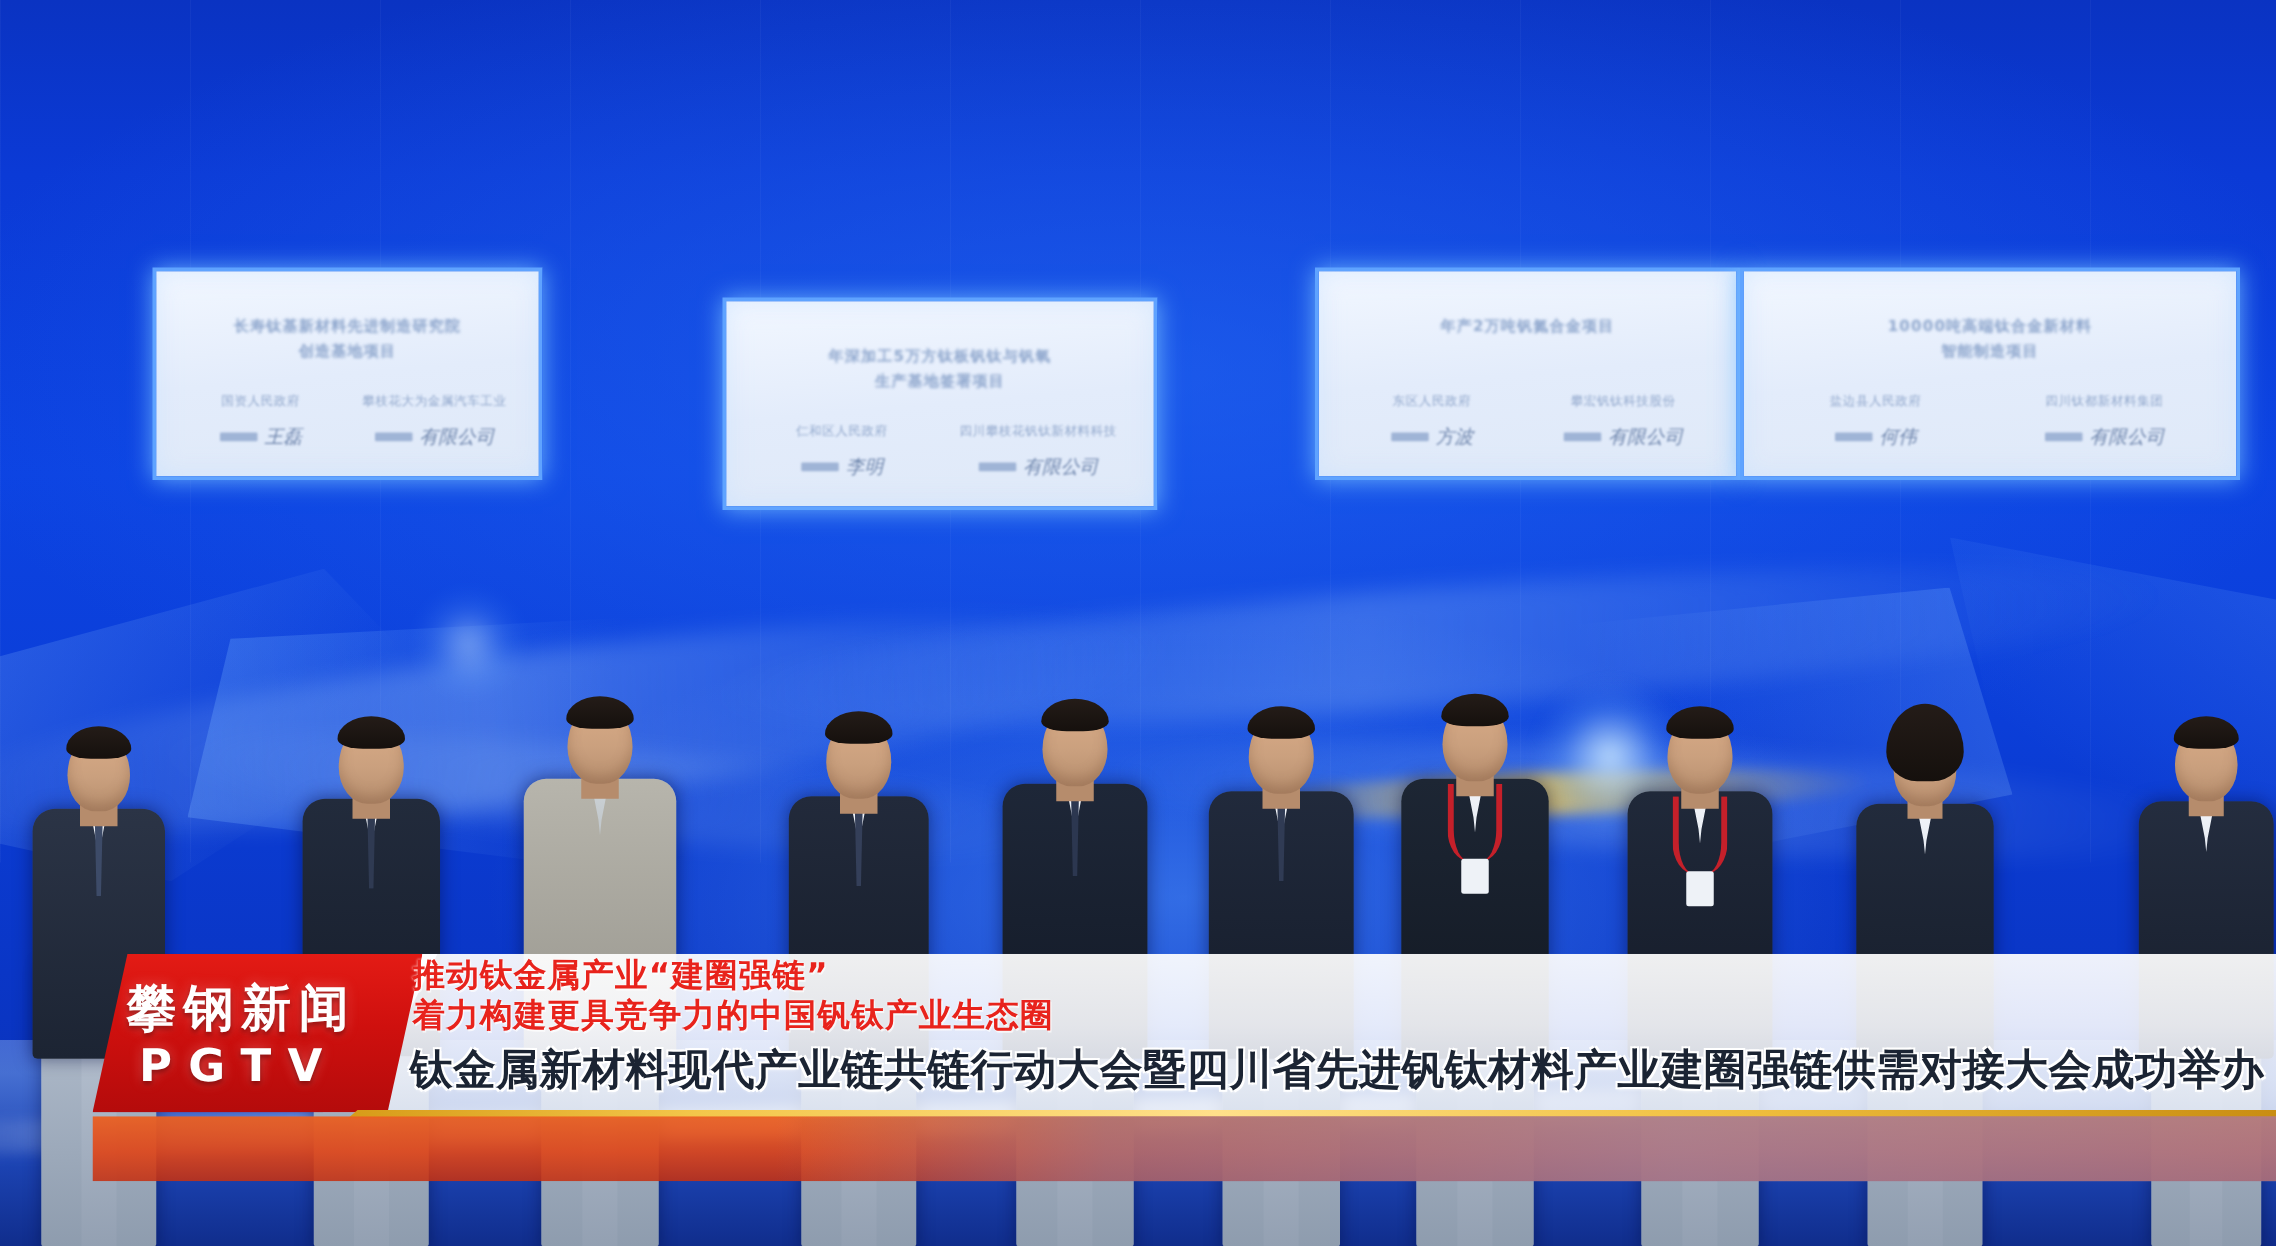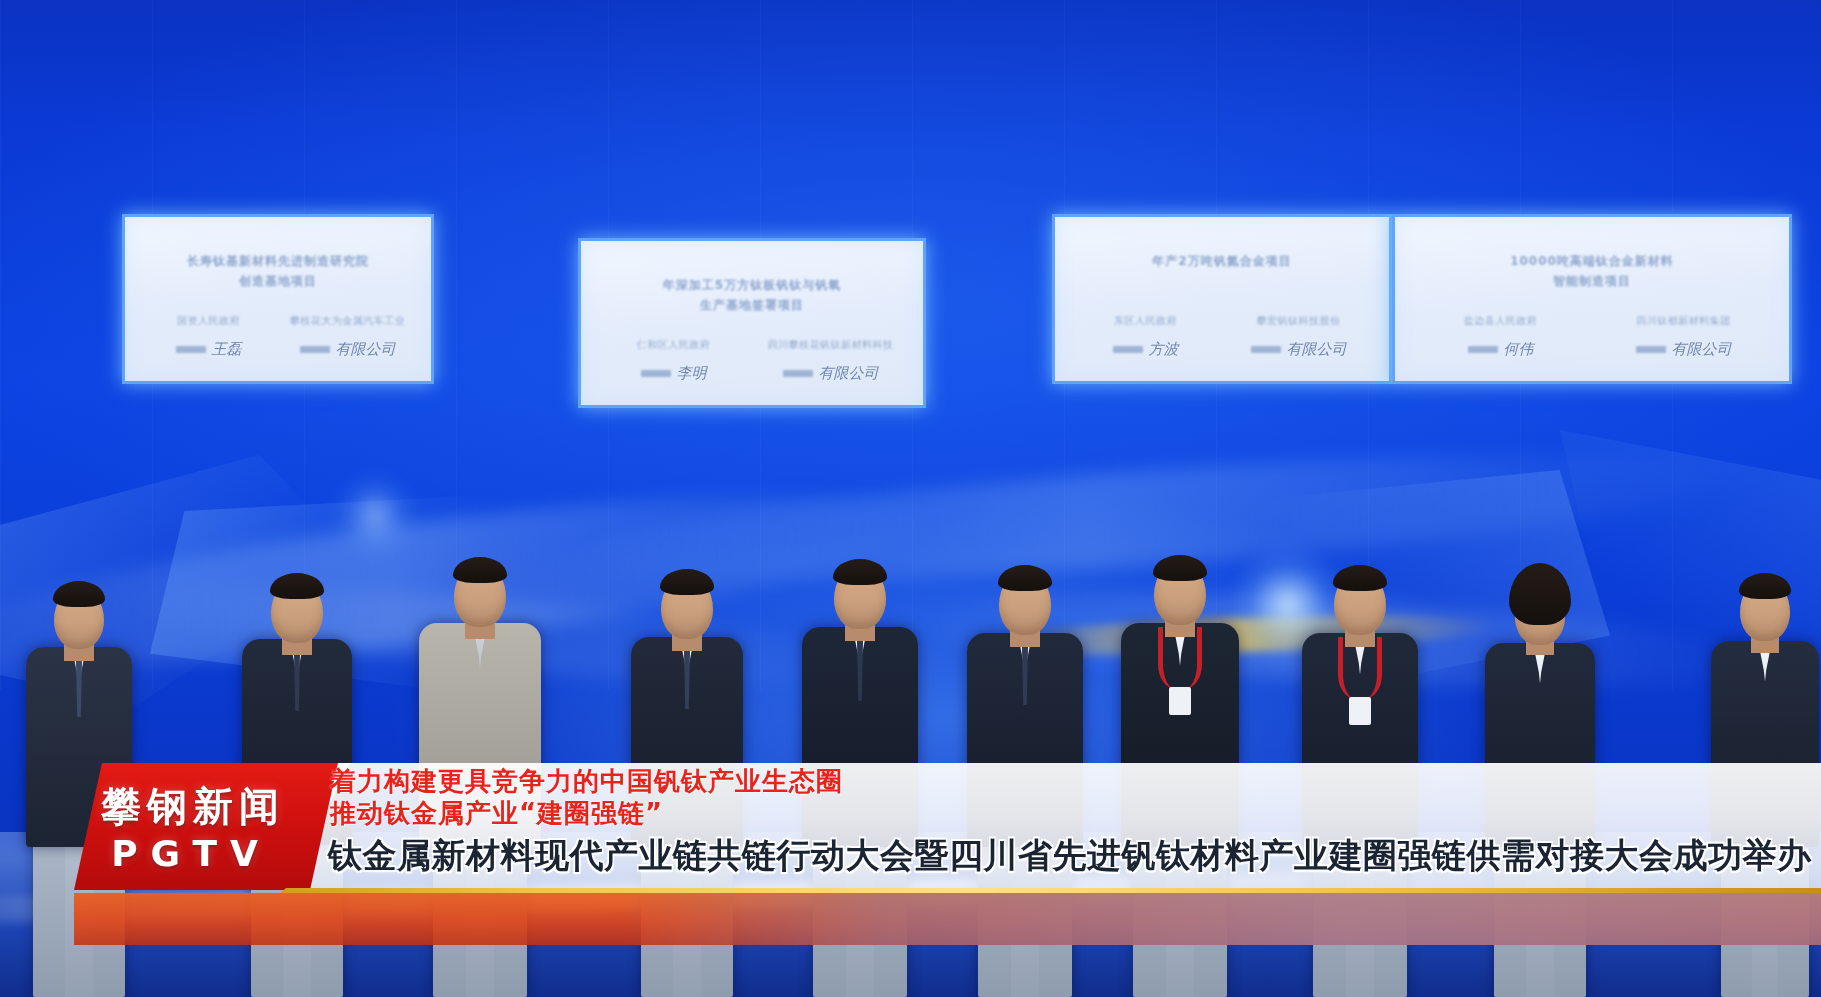--- a/index.html
+++ b/index.html
@@ -521,22 +521,22 @@
   <div class="lower-third">
 
     <div class="lt-white"></div>
 
     <div class="lt-red">
       <div class="lt-brand">攀钢新闻</div>
       <div class="lt-call">PGTV</div>
     </div>
 
     <div class="lt-kicker">
+      <div>推动钛金属产业“建圈强链”</div>
       <div>着力构建更具竞争力的中国钒钛产业生态圈</div>
-      <div>推动钛金属产业“建圈强链”</div>
     </div>
 
     <div class="lt-headline">钛金属新材料现代产业链共链行动大会暨四川省先进钒钛材料产业建圈强链供需对接大会成功举办</div>
 
     <div class="lt-gold"></div>
     <div class="lt-orange"></div>
     <div class="lt-credits-bar"></div>
 
 
   </div>

